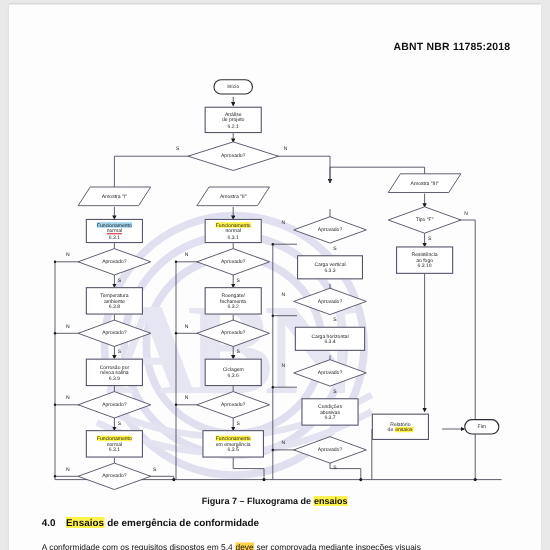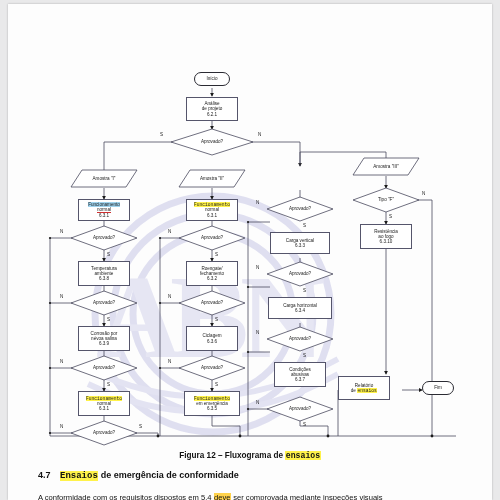--- a/index.html
+++ b/index.html
@@ -47,21 +47,21 @@
     position:absolute;left:0;top:0;width:100%;height:100%;
   }
   .io .lbl{position:relative;z-index:2;}
   .dec{border:none;background:transparent;}
   .dec .dia{position:absolute;left:0;top:0;width:100%;height:100%;}
   .dec .lbl{position:relative;z-index:2;font-size:4.6px;}
   .edge-lbl{
     position:absolute;font-size:4.6px;color:#1b1b1b;
     font-family:"Liberation Sans", sans-serif;
   }
-  .hl-y{background:#fff24a;padding:0 .5px;font-family:Liberation Mono, monospace;}
+  .hl-y{background:#fff24a;padding:0 .5px;}
   .hl-b{background:#9fd4ef;padding:0 .5px;}
   .ul-r{border-bottom:.7px solid #d03030;}
   
   .caption{
     position:absolute;left:0;top:447px;width:484px;text-align:center;
     font-size:8.2px;font-weight:bold;color:#111;
   }
   .sec-head{
     position:absolute;left:30px;top:466px;
     font-size:9px;font-weight:bold;color:#111;
@@ -91,20 +91,21 @@
         <text x="92" y="178">B</text>
         <text x="162" y="178">N</text>
       </g>
       <g stroke="#cfcfea" stroke-width="6" fill="none">
         <path d="M10 190 q125 60 250 -10"></path>
         <path d="M10 205 q125 60 250 -10"></path>
       </g>
     </svg>
   </div>
 
+  <div class="doc-header">ABNT NBR 11785:2018</div>
 
   <div id="figure">
 
     <svg id="wires" viewBox="0 0 484 380" xmlns="http://www.w3.org/2000/svg">
       <defs>
         <marker id="ah" markerWidth="5" markerHeight="5" refX="4" refY="2.5" orient="auto">
           <path d="M0,0 L5,2.5 L0,5 z" fill="#1b1b1b"></path>
         </marker>
       </defs>
       <g stroke="#4a4a5e" stroke-width=".8" fill="none" marker-end="url(#ah)">
@@ -398,24 +399,24 @@
     <div class="node proc" style="left:330px;top:312px;width:52px;height:24px;flex-direction:column;">
       <span>Relatório</span>
       <span><span>de </span><span class="hl-y">ensaios</span></span>
     </div>
 
     <div class="node term" style="left:414px;top:317px;width:32px;height:14px;">Fim</div>
 
   </div>
 
   <div class="caption">
-    <span>Figura 12 – Fluxograma de </span><span class="hl-y">ensaios</span>
+    <span>Figura 7 – Fluxograma de </span><span class="hl-y">ensaios</span>
   </div>
 
   <div class="sec-head">
-    <span class="num">4.7</span><span class="hl-y">Ensaios</span><span> de emergência de conformidade</span>
+    <span class="num">4.0</span><span class="hl-y">Ensaios</span><span> de emergência de conformidade</span>
   </div>
 
   <div class="body-text">
     <span>A conformidade com os requisitos dispostos em 5.4 </span><span class="hl-o">deve</span><span> ser comprovada mediante inspeções visuais</span>
   </div>
 
 </div>
 
 </body></html>

